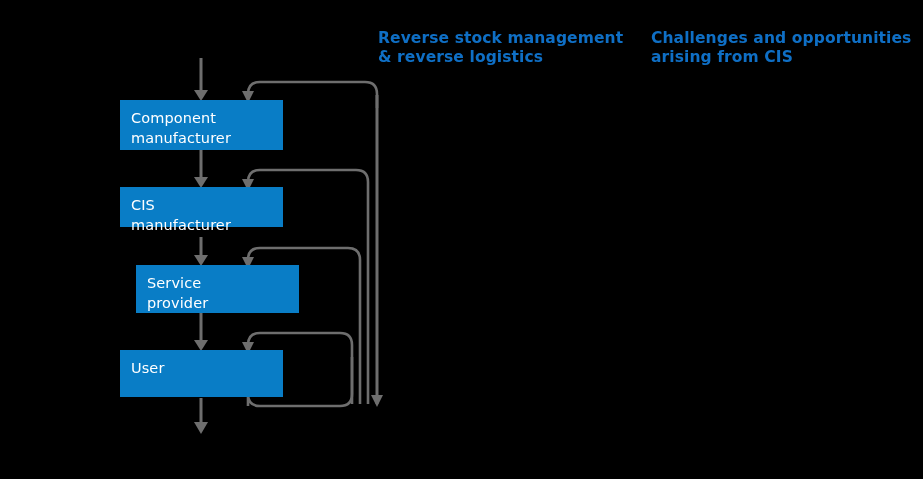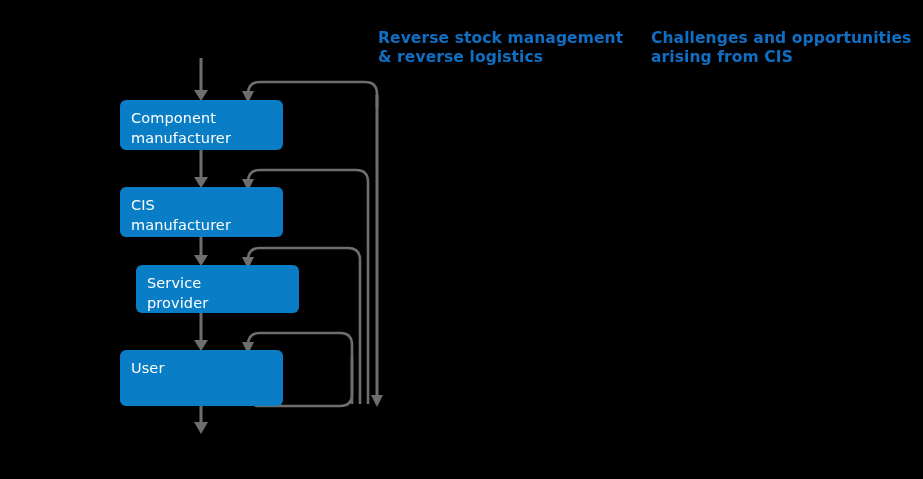--- a/index.html
+++ b/index.html
@@ -44,26 +44,25 @@
     width: 163px;
     background: #097dc6;
     color: #ffffff;
     font-family: "DejaVu Sans", "Liberation Sans", sans-serif;
     font-size: 14.5px;
     line-height: 20px;
     white-space: pre-line;
     box-sizing: border-box;
     padding: 8px 0 0 11px;
     letter-spacing: 0.1px;
-    border-radius: 6px;
   }
   #box-component-manufacturer { top: 100px; height: 50px; }
-  #box-cis-manufacturer       { top: 187px; height: 50px; }
+  #box-cis-manufacturer       { top: 187px; height: 40px; }
   #box-service-provider       { top: 265px; height: 48px; margin-left: 16px; }
-  #box-user                   { top: 350px; height: 56px; }
+  #box-user                   { top: 350px; height: 47px; }
 
   
   #connectors {
     position: absolute;
     left: 0; top: 0;
     width: 923px;
     height: 479px;
     pointer-events: none;
   }
   .flow-path {

